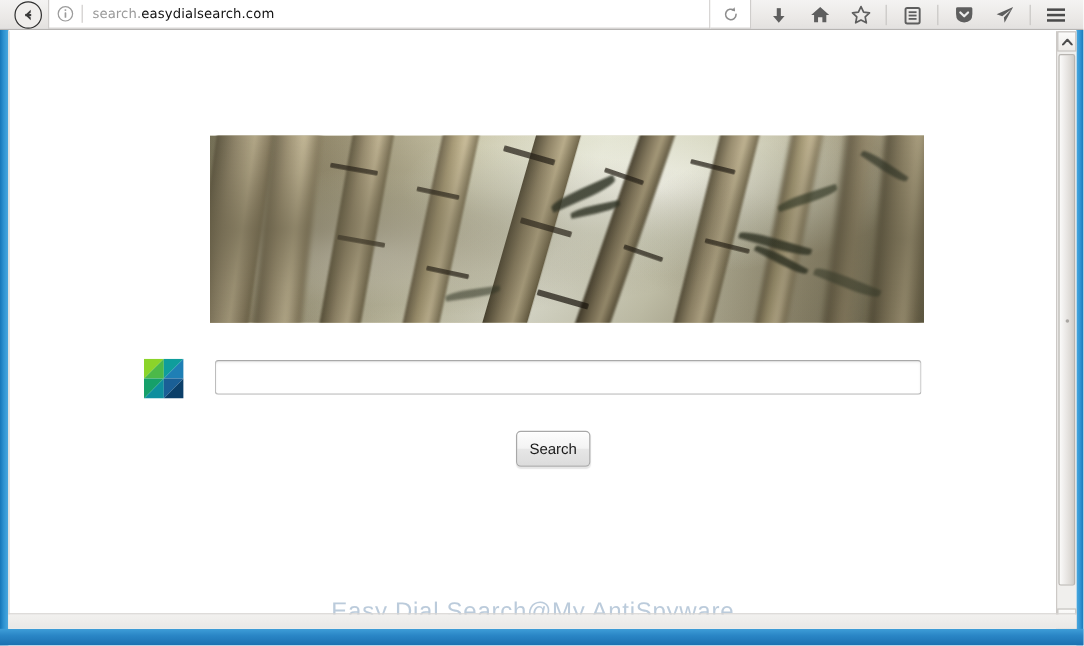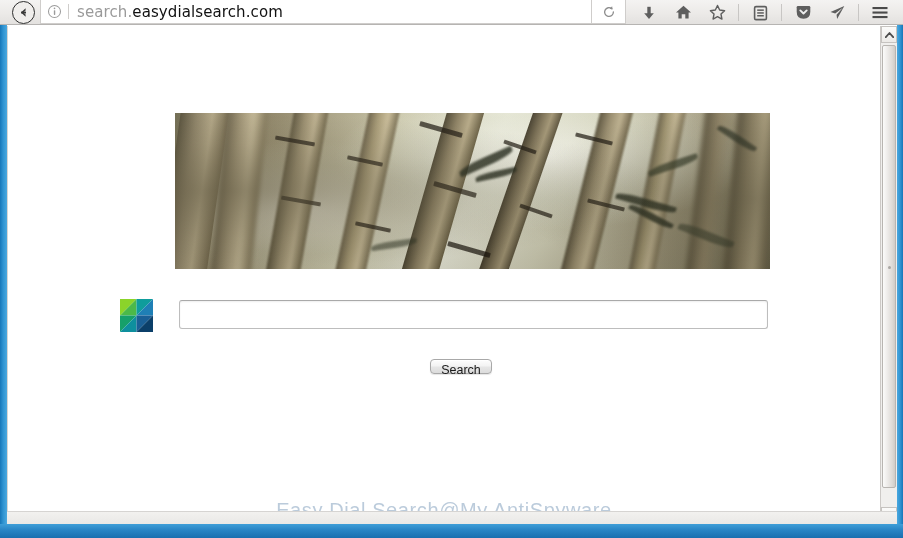--- a/index.html
+++ b/index.html
@@ -70,21 +70,21 @@
     flex: 0 0 15px;
     margin-right: 6px;
     cursor: pointer;
   }
   .url-sep {
     width: 1px; height: 15px;
     background: #cfcdcb;
     margin-right: 8px;
   }
   .url-text {
-    font-size: 15px;
+    font-size: 11px;
     color: #111111;
     letter-spacing: 0.1px;
     white-space: nowrap;
     font-family: "DejaVu Sans", sans-serif;
   }
   .url-text .scheme-host { color: #9a9a9a; }
 
   .reload-btn {
     position: absolute;
     left: 592px; top: 0px;
@@ -225,21 +225,21 @@
     color: #222;
     font-family: "Liberation Sans", sans-serif;
   }
 
   
   .search-button {
     position: absolute;
     left: 422px;
     top: 333px;
     width: 62px;
-    height: 15px;
+    height: 30px;
     box-sizing: border-box;
     background: linear-gradient(to bottom, #fdfdfd 0%, #f3f3f3 48%, #e6e6e6 52%, #dcdcdc 100%);
     border: 1px solid #a8a8a8;
     border-radius: 4px;
     font-size: 12.5px;
     color: #1a1a1a;
     font-family: "Liberation Sans", sans-serif;
     cursor: pointer;
     box-shadow: 0 1px 1px rgba(0,0,0,0.10), inset 0 1px 0 rgba(255,255,255,0.9);
     padding: 0;

